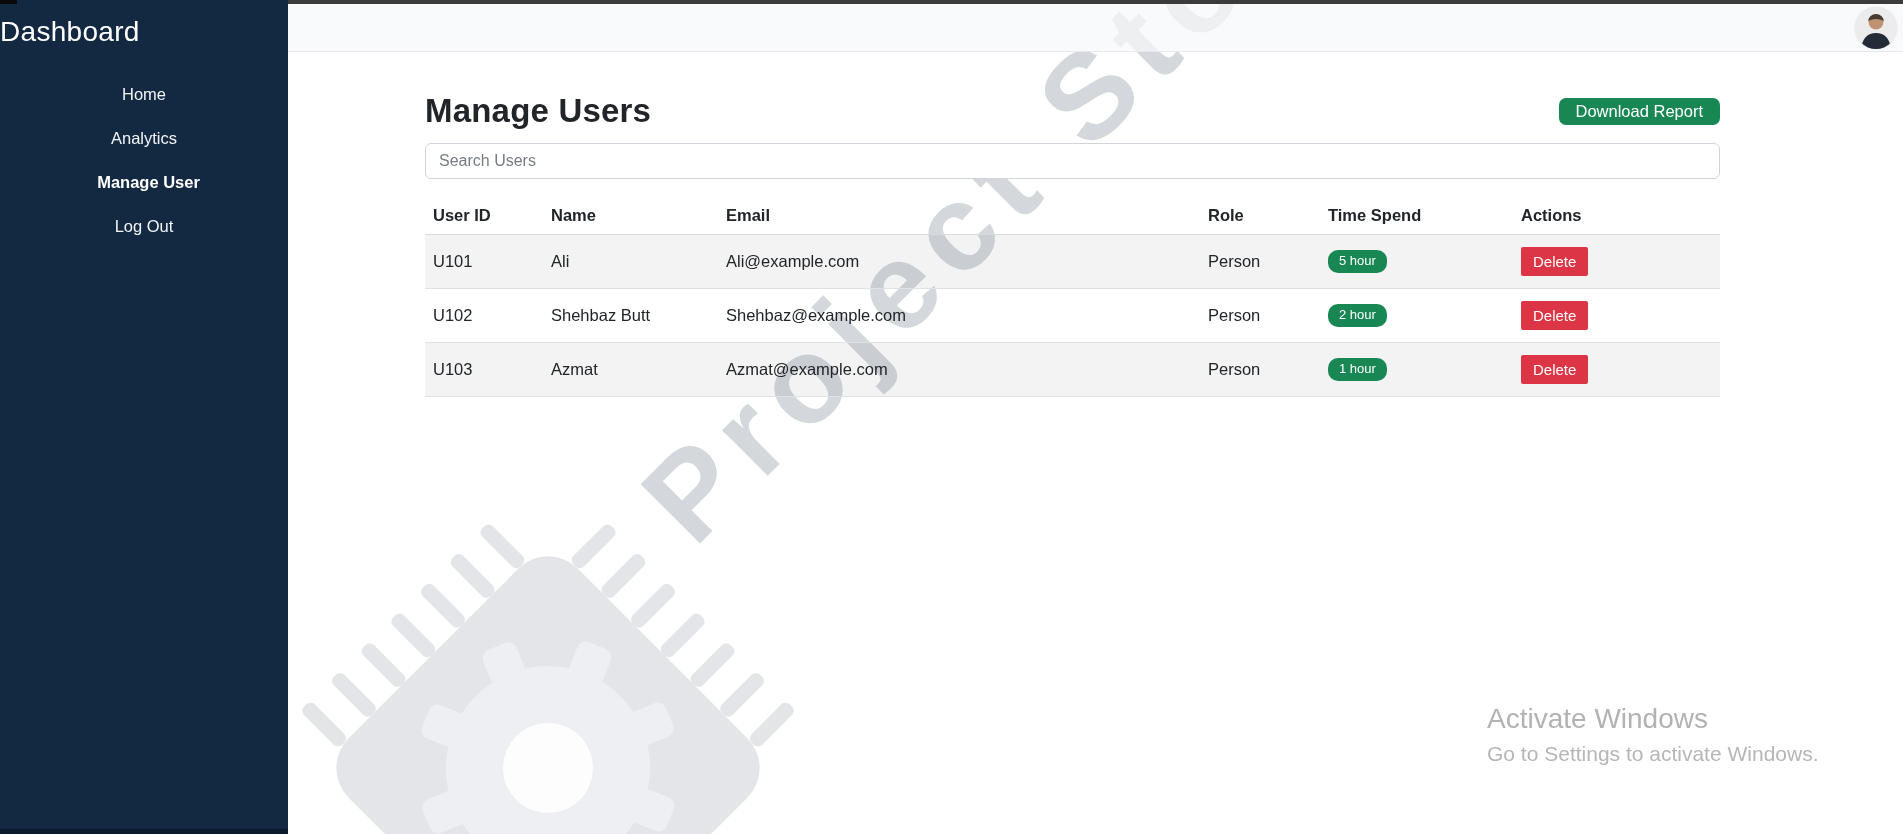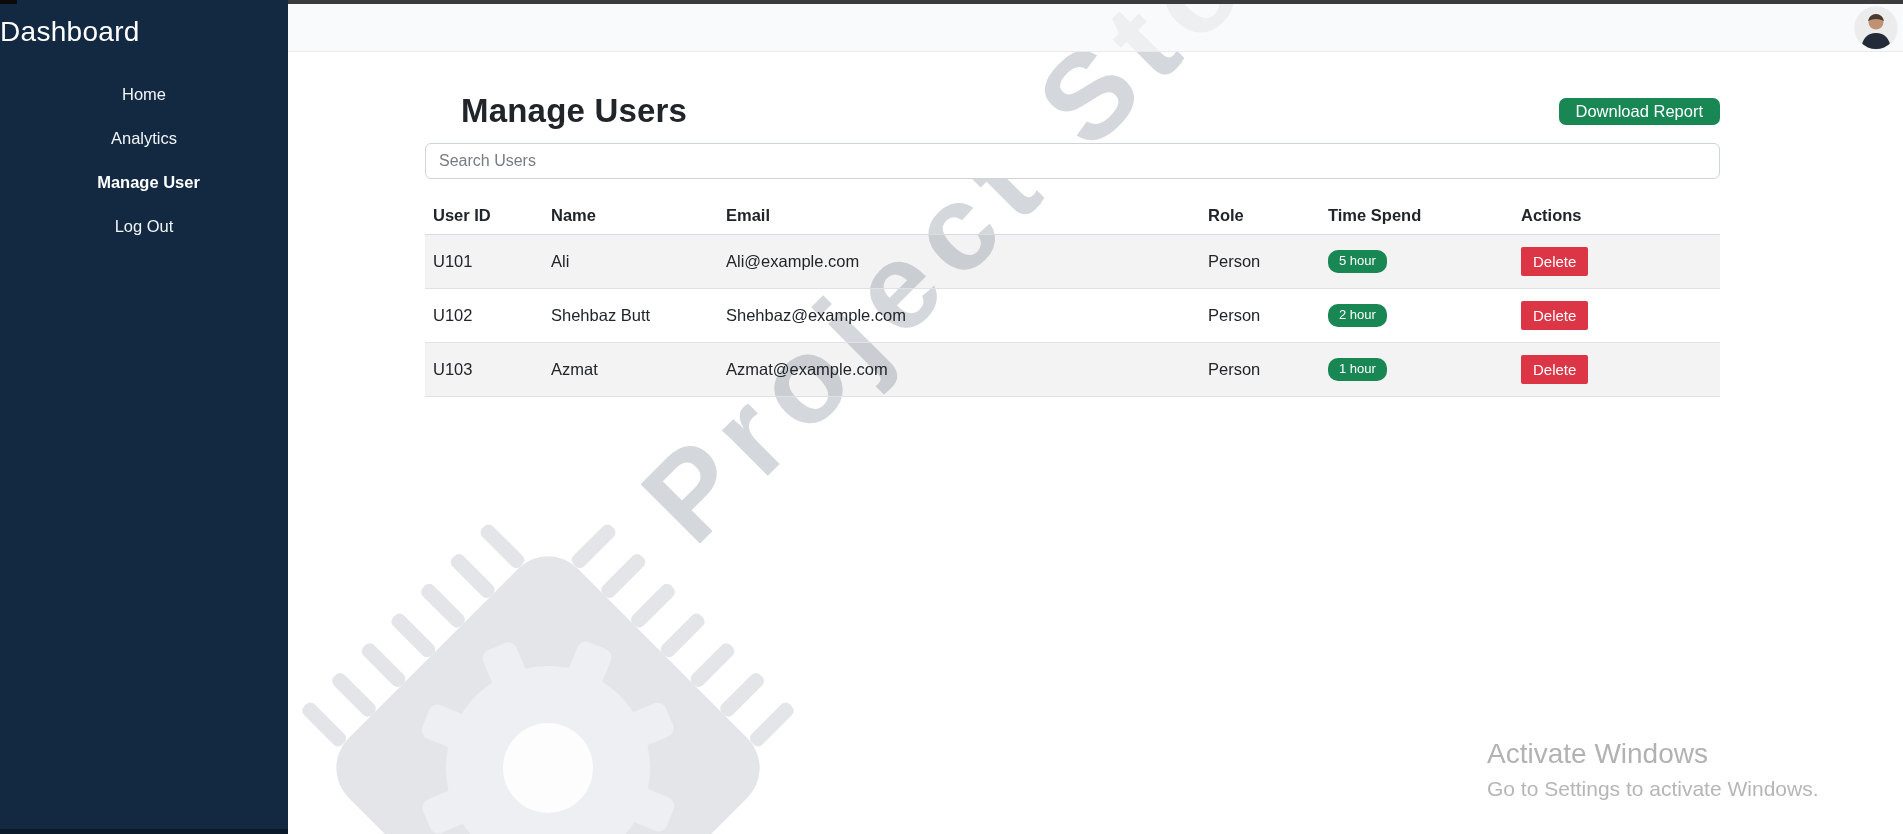--- a/index.html
+++ b/index.html
@@ -31,21 +31,21 @@
   
   .header-bar { position:absolute; left:288px; top:4px; right:0; height:48px;
                 background:rgba(247,248,250,0.72); border-bottom:1px solid #e8eaed; z-index:1; }
   .avatar { position:absolute; top:3px; right:6px; width:42px; height:42px; border-radius:50%;
             overflow:hidden; background:#ebebeb; cursor:pointer; box-shadow:0 0 0 1px rgba(0,0,0,0.04); }
 
   
   .content { position:absolute; left:288px; top:52px; right:0; bottom:0; z-index:1; }
   .container { margin-left:137px; width:1295px; }
   .page-head { display:flex; align-items:center; justify-content:space-between; margin-top:40px; }
-  .page-title { font-size:33px; font-weight:700; color:#212529; letter-spacing:0.2px;margin-left:36px; }
+  .page-title { font-size:33px; font-weight:700; color:#212529; letter-spacing:0.2px; }
   .btn-download { background:#198754; color:#fff; border:none; border-radius:7px;
                   font-size:16.5px; padding:4px 17px; cursor:pointer;
                   font-family:"Liberation Sans", sans-serif; }
   .search-input { margin-top:13px; width:100%; height:36px; border:1px solid #ced4da;
                   border-radius:6px; padding:0 13px; font-size:16px; color:#212529;
                   background:#fff; outline:none; font-family:"Liberation Sans", sans-serif; }
   .search-input::placeholder { color:#767c83; }
 
   table.users { margin-top:20px; width:1295px; border-collapse:collapse; table-layout:fixed; }
   .col-id{width:118px}.col-name{width:175px}.col-email{width:482px}
@@ -55,21 +55,21 @@
   table.users td { font-size:16.5px; color:#212529; padding:12px 8px;
                    border-bottom:1px solid #dee2e6; }
   table.users tr.striped { background:rgba(33,37,41,0.055); }
   .badge-time { display:inline-block; background:#198754; color:#fff; font-size:13px;
                 font-weight:400; padding:4px 11px; border-radius:10px; line-height:1.15; }
   .btn-delete { background:#dc3545; color:#fff; border:none; border-radius:2px;
                 font-size:15px; padding:6px 12px; cursor:pointer;
                 font-family:"Liberation Sans", sans-serif; }
 
   
-  .activation { position:absolute; left:1487px; top:738px; z-index:1; pointer-events:none; }
+  .activation { position:absolute; left:1487px; top:703px; z-index:1; pointer-events:none; }
   .activation .l1 { font-size:28px; color:#b2b2b2; font-weight:400; }
   .activation .l2 { font-size:21px; color:#b6b6b6; margin-top:7px; }
 </style>
 </head>
 <body>
 
 <div class="stage">
 
   <div class="watermark-layer">
     <div class="watermark-text">Project Store</div>

